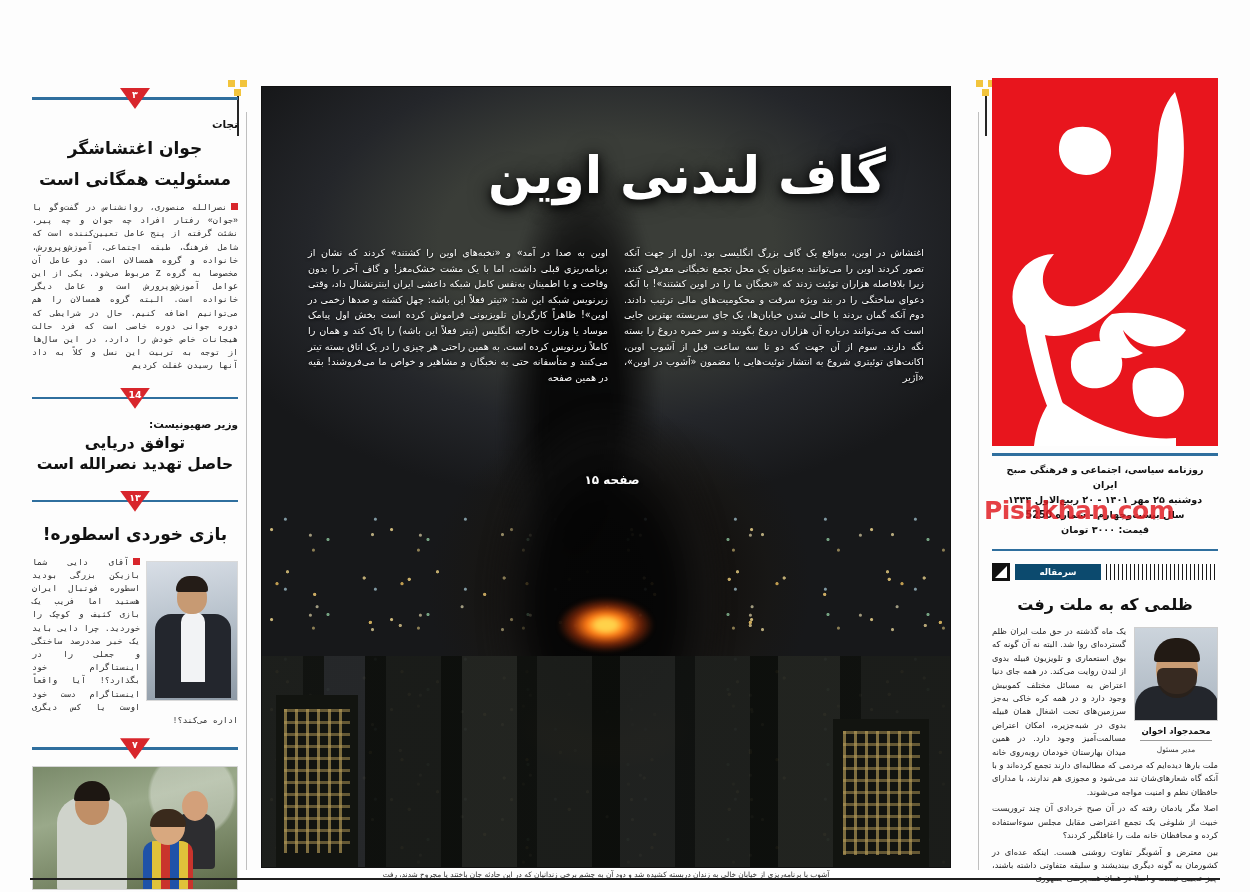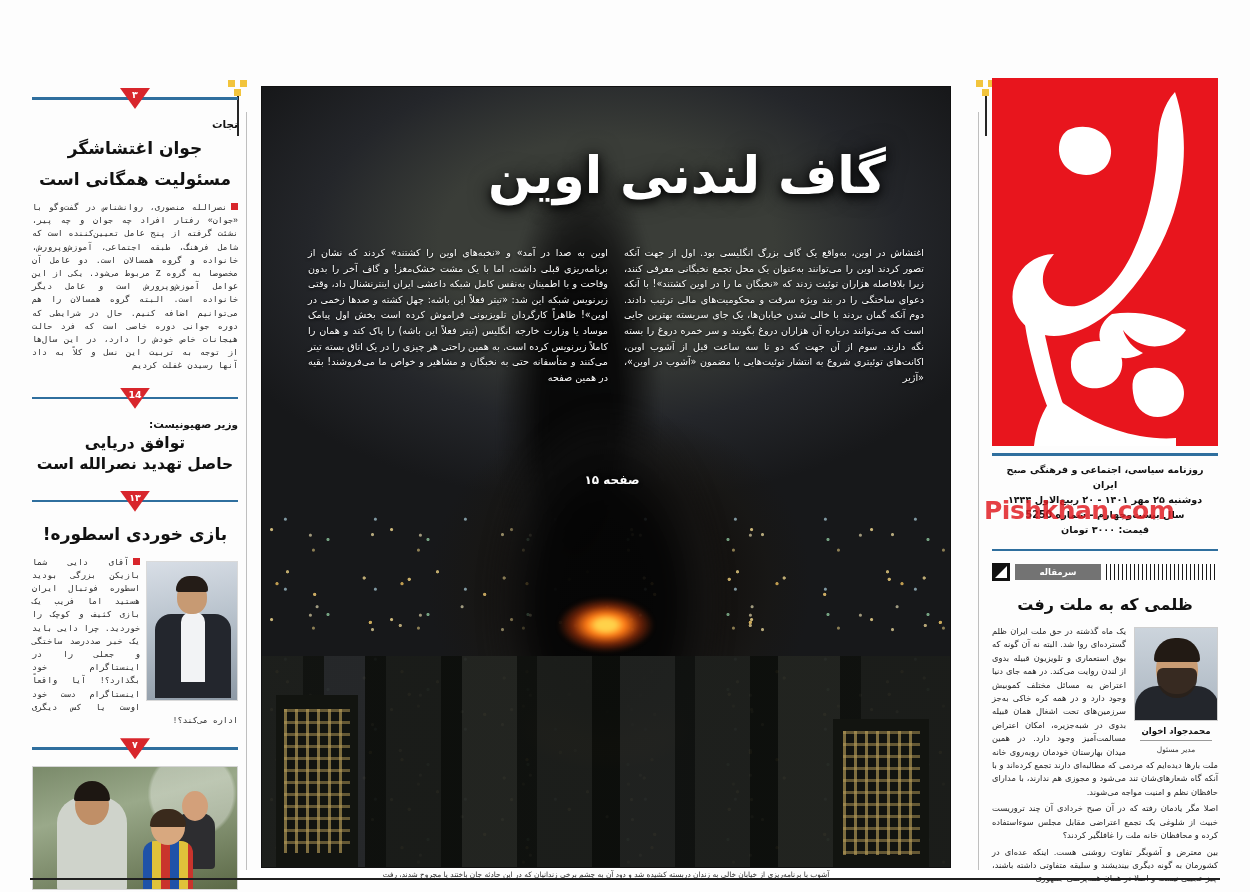--- a/index.html
+++ b/index.html
@@ -451,21 +451,21 @@
   }
   .edit-mark::after {
     content: "";
     position: absolute;
     left: 3px; top: 3px;
     width: 0; height: 0;
     border-left: 12px solid transparent;
     border-bottom: 12px solid #fff;
   }
   .edit-tag {
-    background: #737373;
+    background: #0c4a6e;
     color: #ffffff;
     font-size: 8.6px;
     font-weight: bold;
     text-align: center;
     line-height: 16px;
     height: 16px;
     width: 86px;
     flex: 0 0 auto;
   }
   .edit-barcode {

